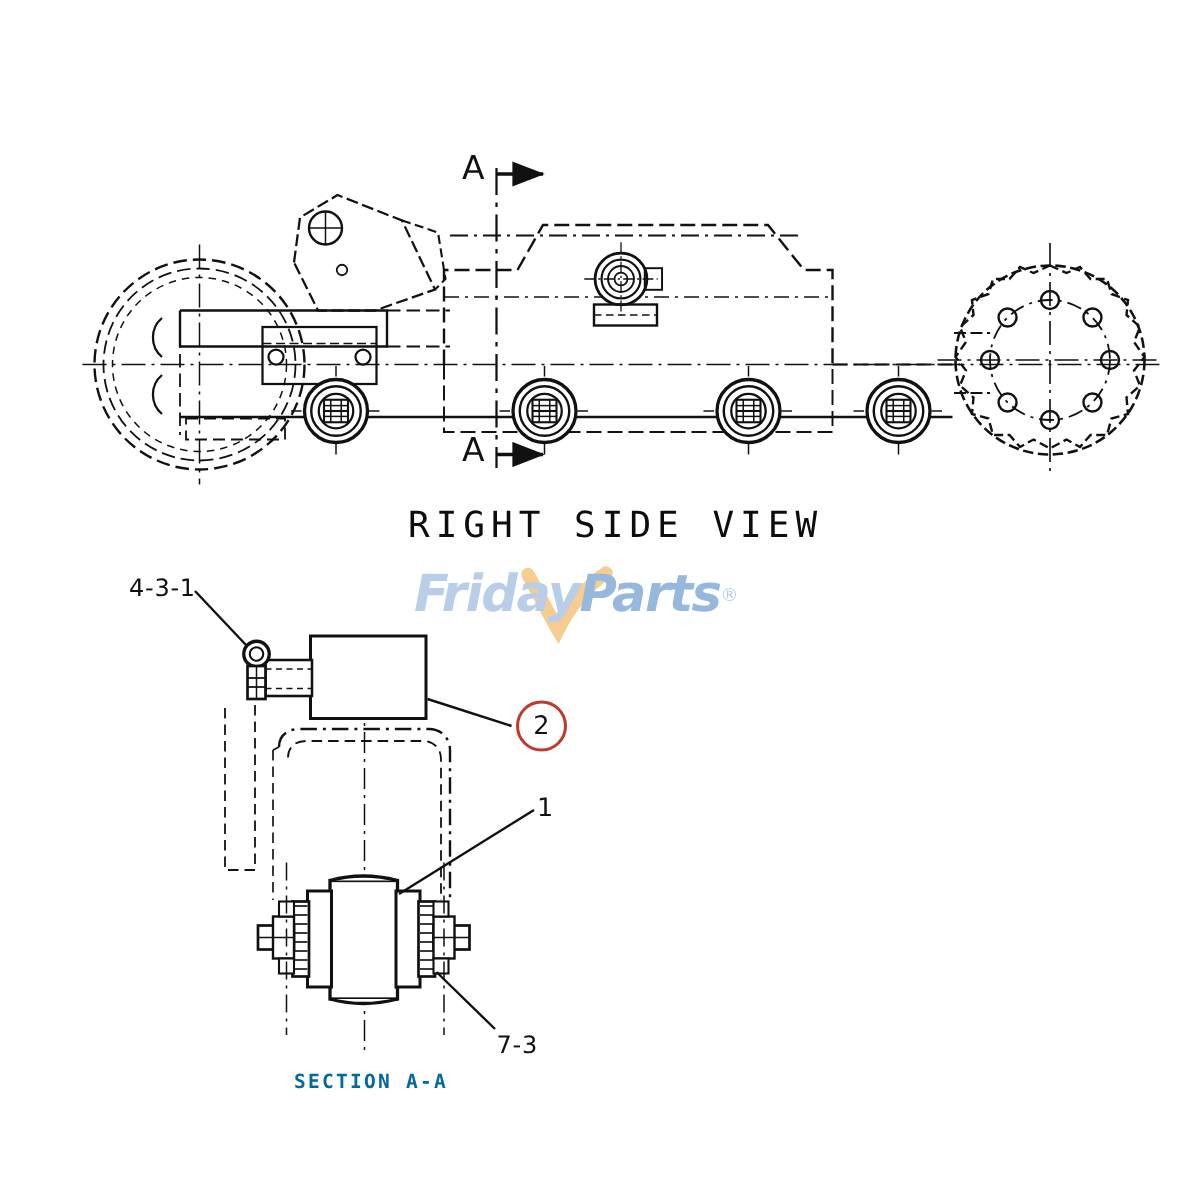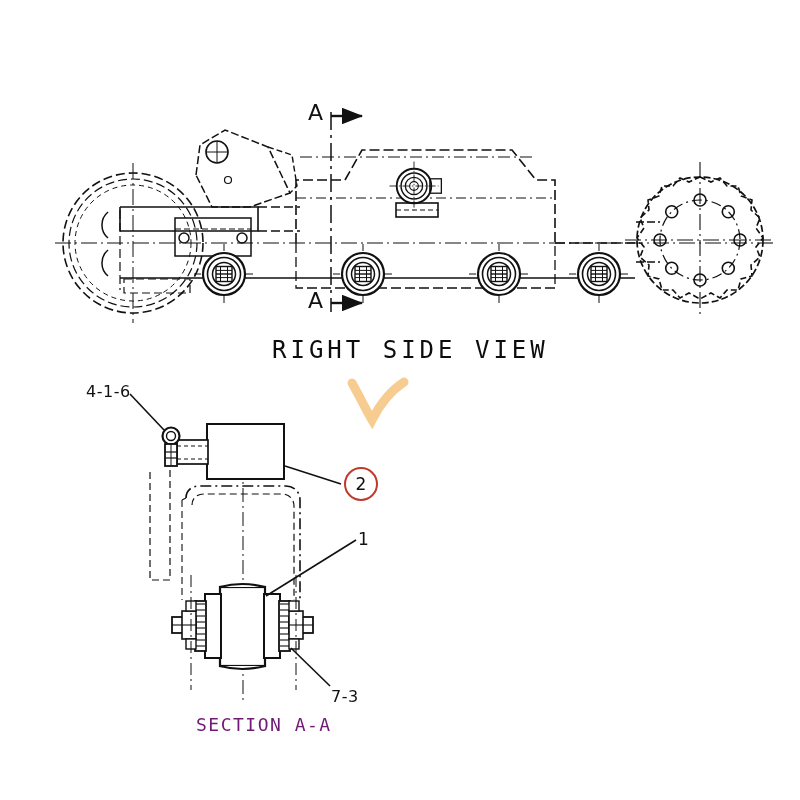--- a/index.html
+++ b/index.html
@@ -32,24 +32,24 @@
     white-space: pre;
     font-family: "DejaVu Sans Mono", monospace;
   }
   .view-title {
     font-size: 24px;
     letter-spacing: 4px;
     font-weight: 500;
     color: #0d0d0d;
   }
   .section-title {
-    font-size: 18px;
+    font-size: 13px;
     letter-spacing: 1.5px;
-    font-weight: 400;
-    color: #701a75;
+    font-weight: 700;
+    color: #0369a1;
   }
   .callout-text {
     font-size: 17px;
     font-weight: 400;
     color: #111;
     font-family: "DejaVu Sans", sans-serif;
   }
   .partnum {
     font-size: 16px;
     font-weight: 400;
@@ -327,26 +327,29 @@
       <path d="M 352 383 C 360 397 366 410 372 420 C 380 404 392 390 404 382" fill="none" stroke="#f5c98a" stroke-width="9" stroke-linecap="round"></path>
     </g>
   </svg>
 
   <div class="label view-title" style="left:272px; top:336px;">RIGHT SIDE VIEW</div>
 
   <div class="label section-letter" style="left:308px; top:100px;">A</div>
 
   <div class="label section-letter" style="left:308px; top:288px;">A</div>
 
-  <div class="label partnum" style="left:86px; top:382px;">4-1-6</div>
+  <div class="label partnum" style="left:86px; top:382px;">4-3-1</div>
 
   <div class="balloon" style="left:344px; top:467px;">
     <span>2</span>
   </div>
 
   <div class="label callout-text" style="left:358px; top:529px;">1</div>
 
   <div class="label partnum" style="left:331px; top:687px;">7-3</div>
 
   <div class="label section-title" style="left:196px; top:714px;">SECTION A-A</div>
 
+  <div id="watermark">
+    <span class="wm-text" style="color:#b7cde8;">Friday</span><span class="wm-text" style="color:#97b8dd;">Parts</span><span style="color:#b7cde8; font-family:'DejaVu Sans',sans-serif; font-size:12px; vertical-align:super;">®</span>
+  </div>
 
 </div>
 
 </body></html>

